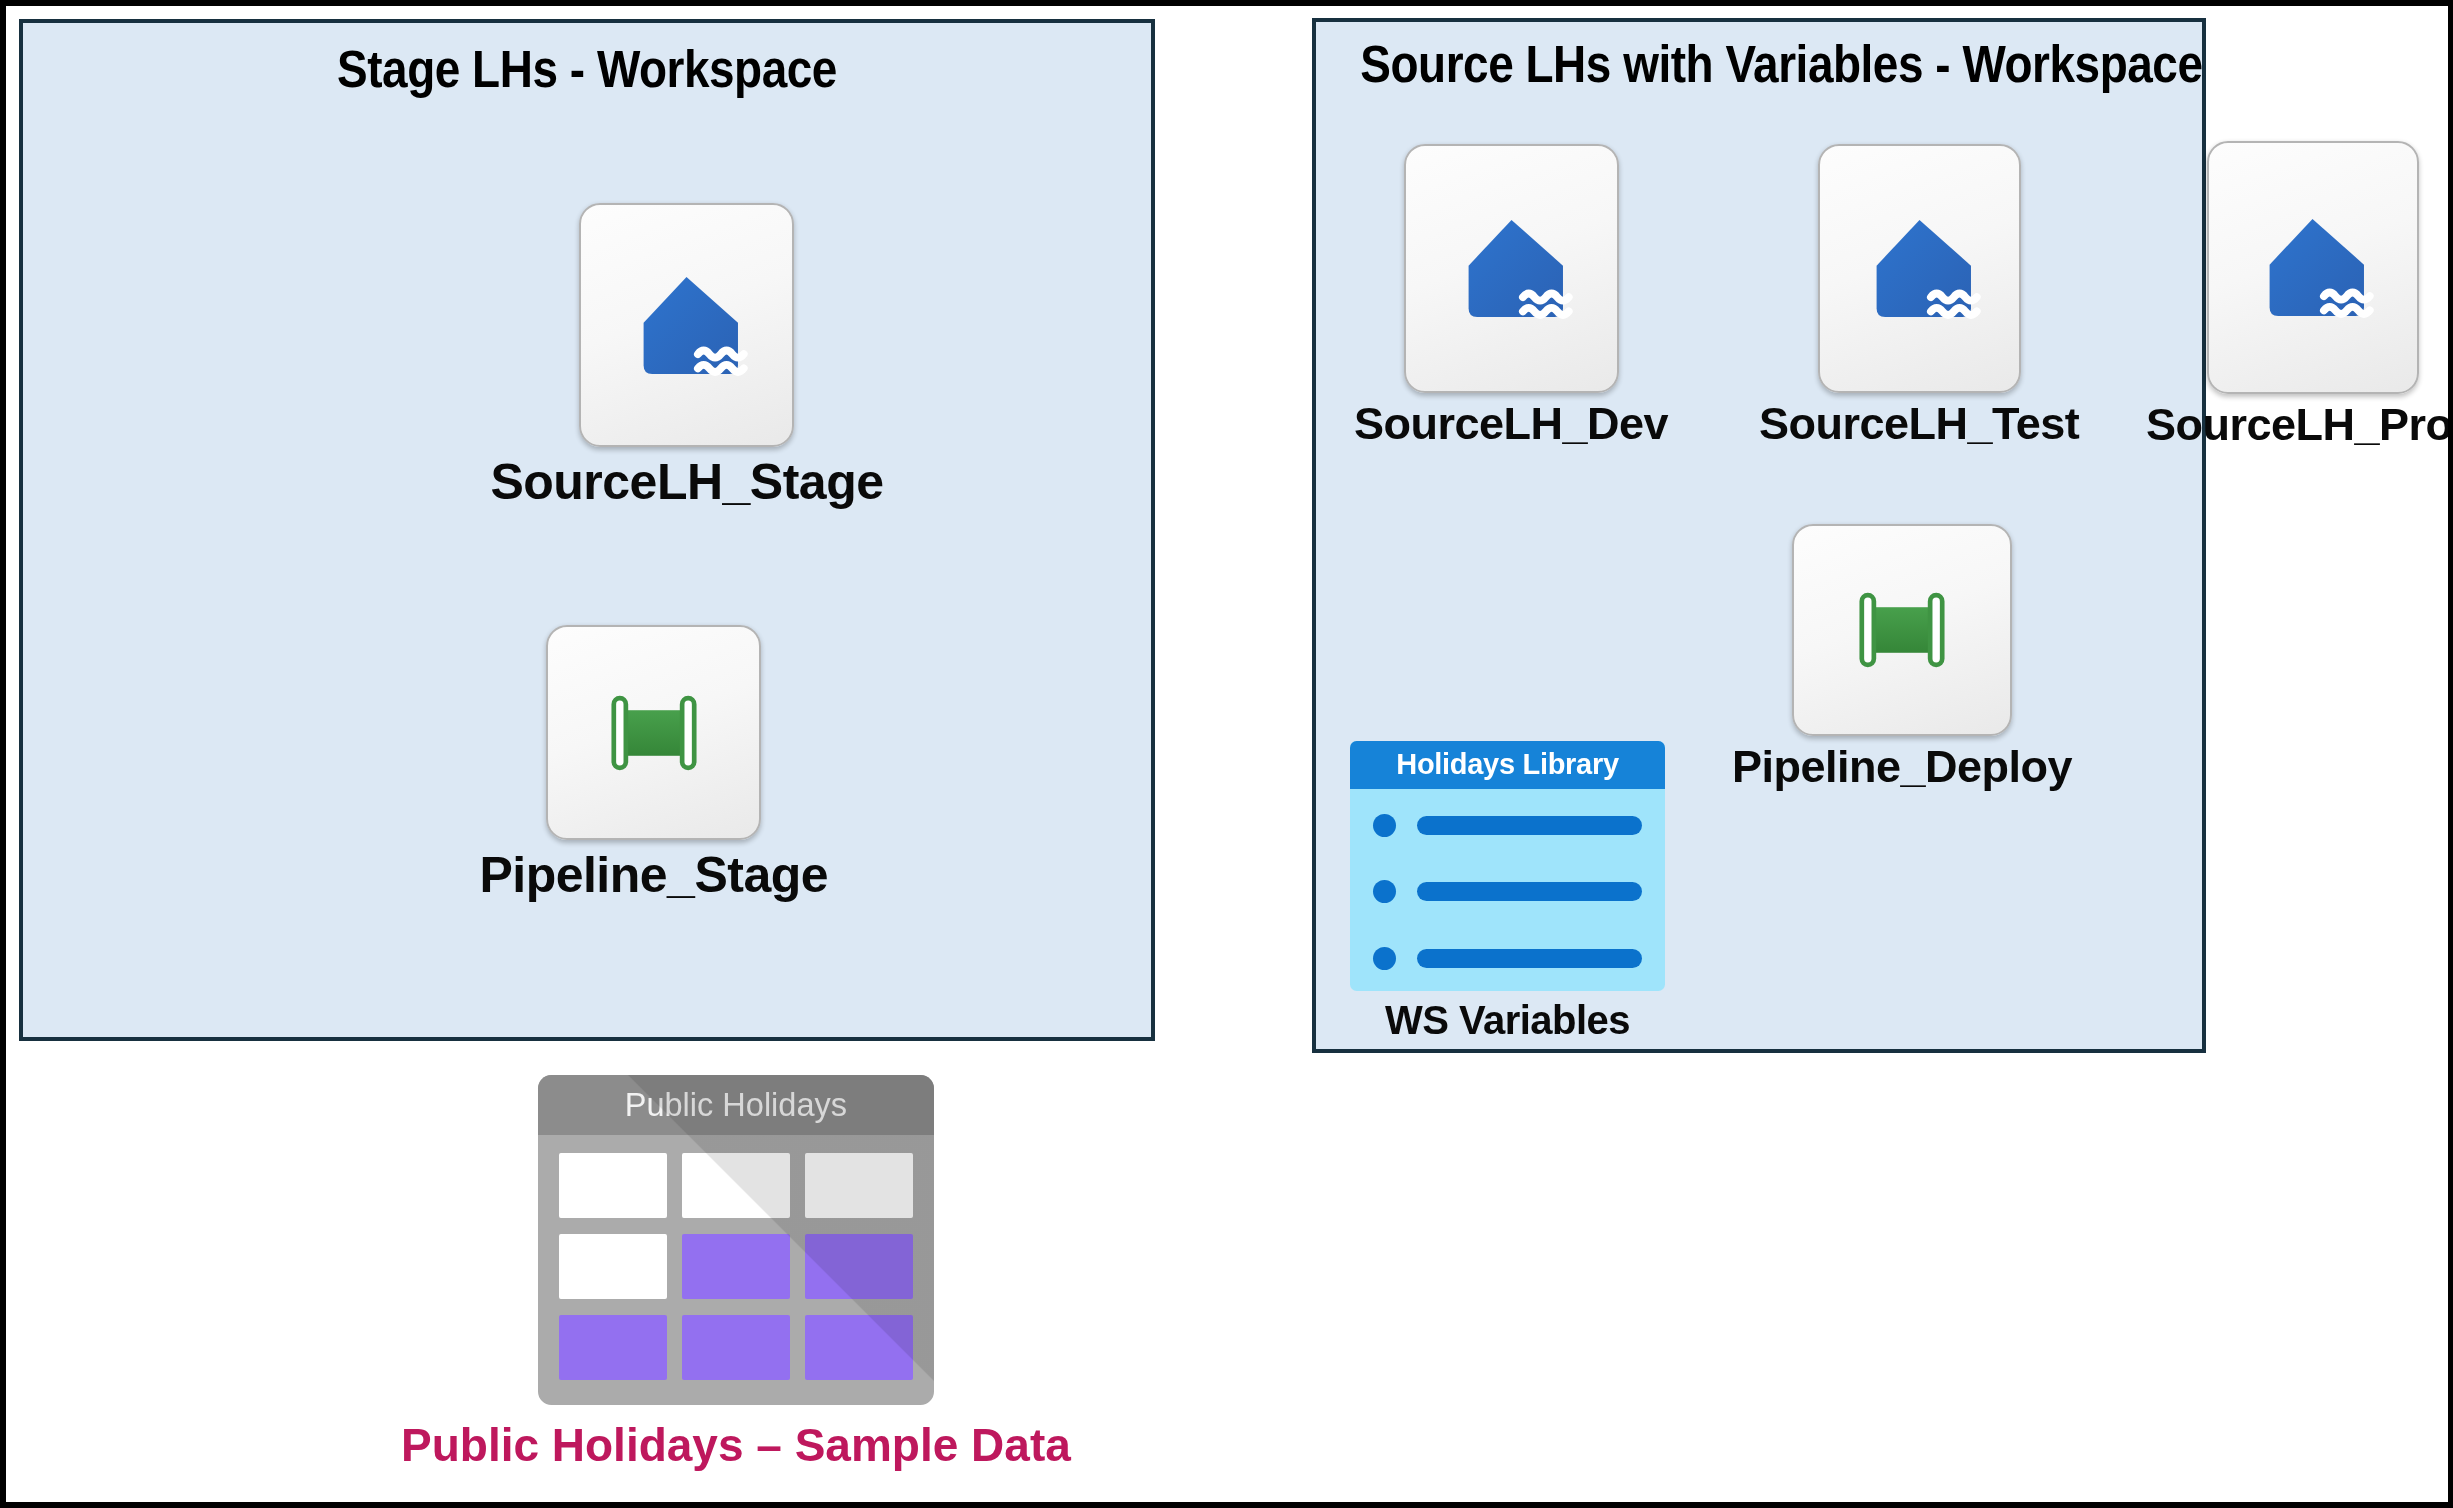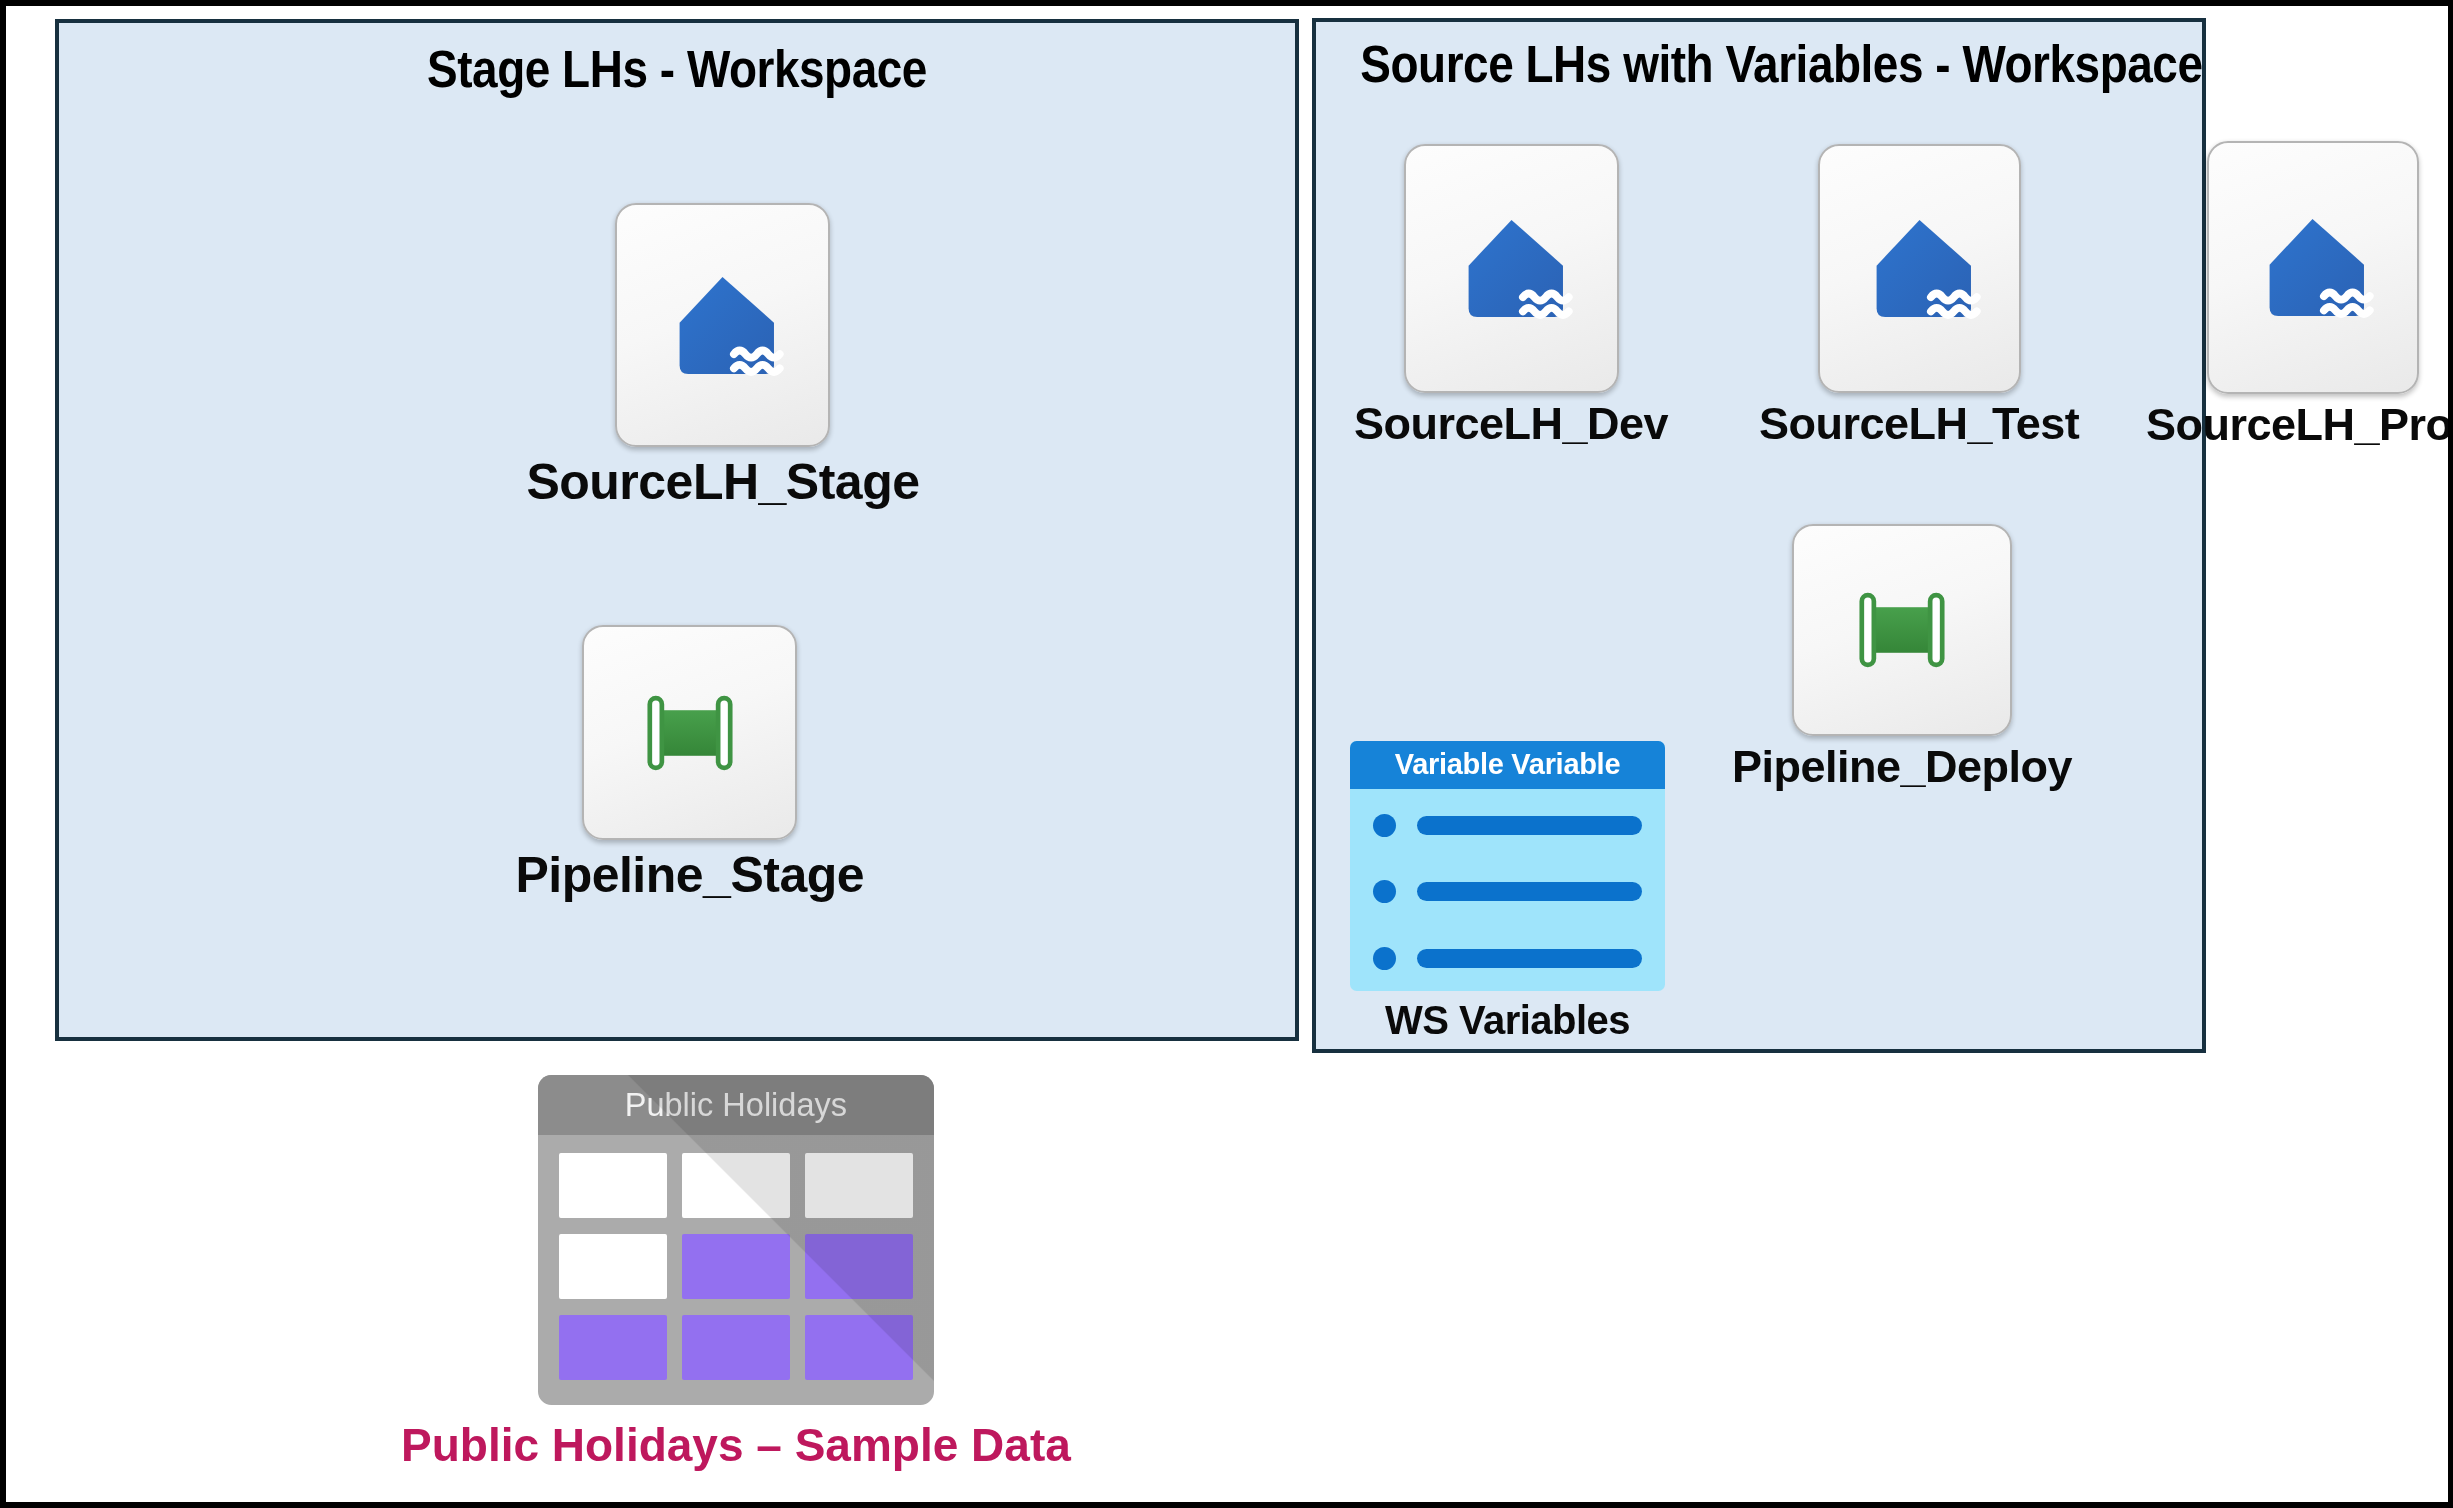--- a/index.html
+++ b/index.html
@@ -23,23 +23,22 @@
   
   .panel {
     position: absolute;
     background: #dce8f4;
     border: 4.8px solid #17303f;
     box-sizing: border-box;
   }
   #panel-stage {
     left: 13.4px;
     top: 13.4px;
-    width: 1244px;
+    width: 1136px;
     height: 1022px;
-    margin-left: 36px;
   }
   #panel-source {
     left: 1306px;
     top: 11.5px;
     width: 894px;
     height: 1035px;
   }
   .panel-title {
     position: absolute;
     left: 0;
@@ -293,21 +292,21 @@
           <rect x="27" y="33" width="46" height="34" fill="url(#pgr1)"></rect>
           <rect x="20" y="24" width="9" height="52" rx="4.5" fill="#ffffff" stroke="#3f9443" stroke-width="3.5"></rect>
           <rect x="71" y="24" width="9" height="52" rx="4.5" fill="#ffffff" stroke="#3f9443" stroke-width="3.5"></rect>
         </svg>
       </div>
       <div class="item-label" style="font-size:45px;">Pipeline_Deploy</div>
     </div>
 
     <div class="item" style="left:34px; top:719px;">
       <div class="vl-card">
-        <div class="vl-header">Variable Variable</div>
+        <div class="vl-header">Holidays Library</div>
         <div class="vl-body">
           <div class="vl-row">
             <span class="vl-dot"></span>
             <span class="vl-bar"></span>
           </div>
           <div class="vl-row">
             <span class="vl-dot"></span>
             <span class="vl-bar"></span>
           </div>
           <div class="vl-row">

